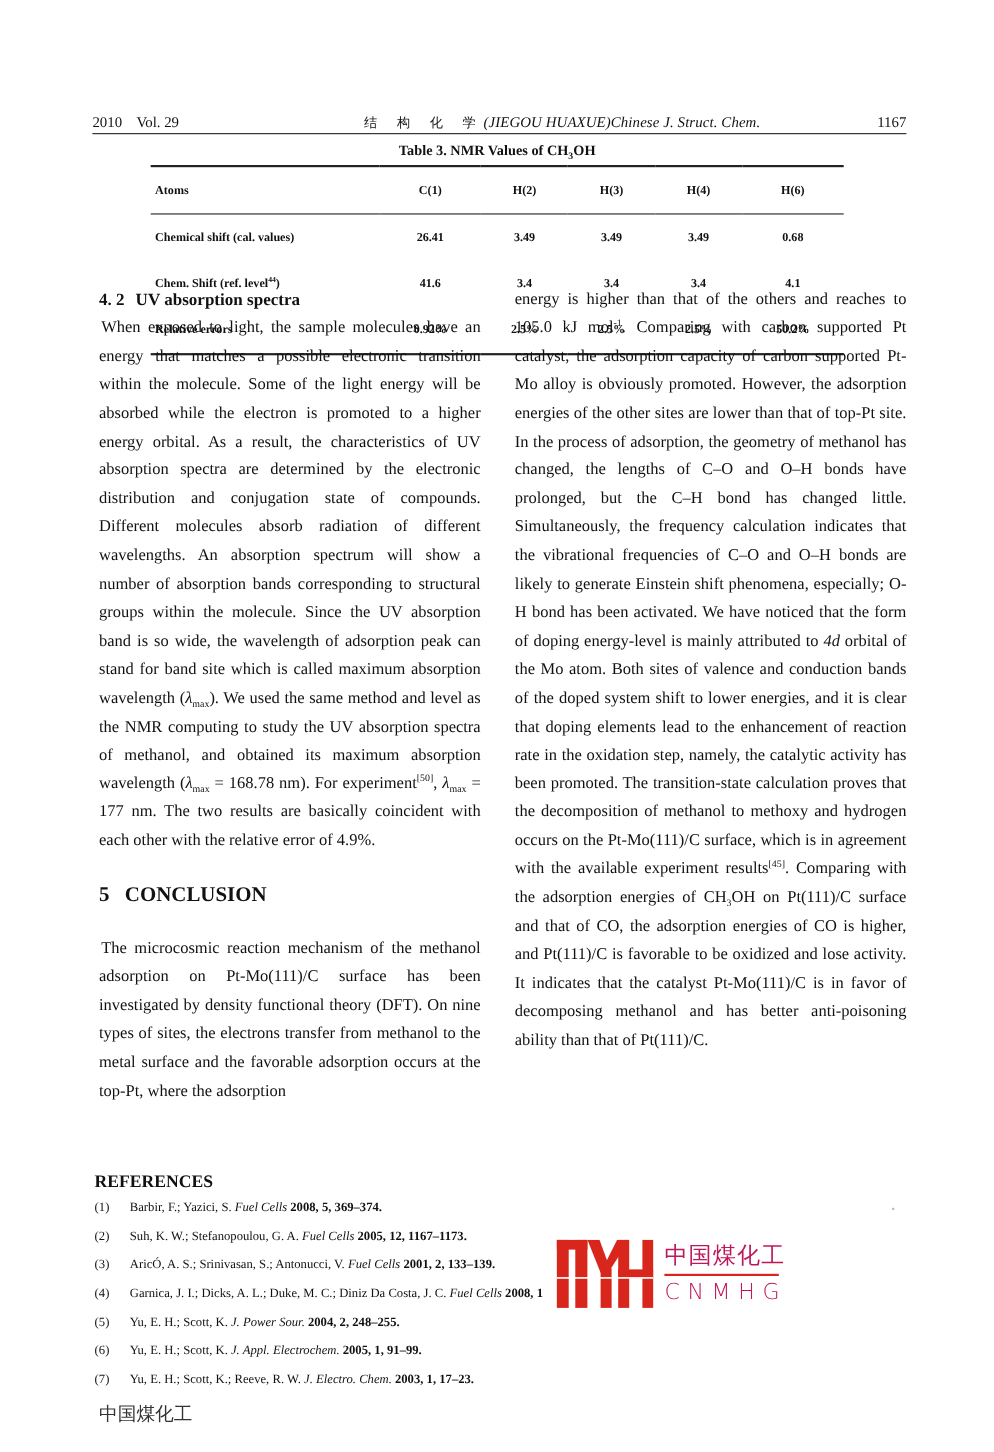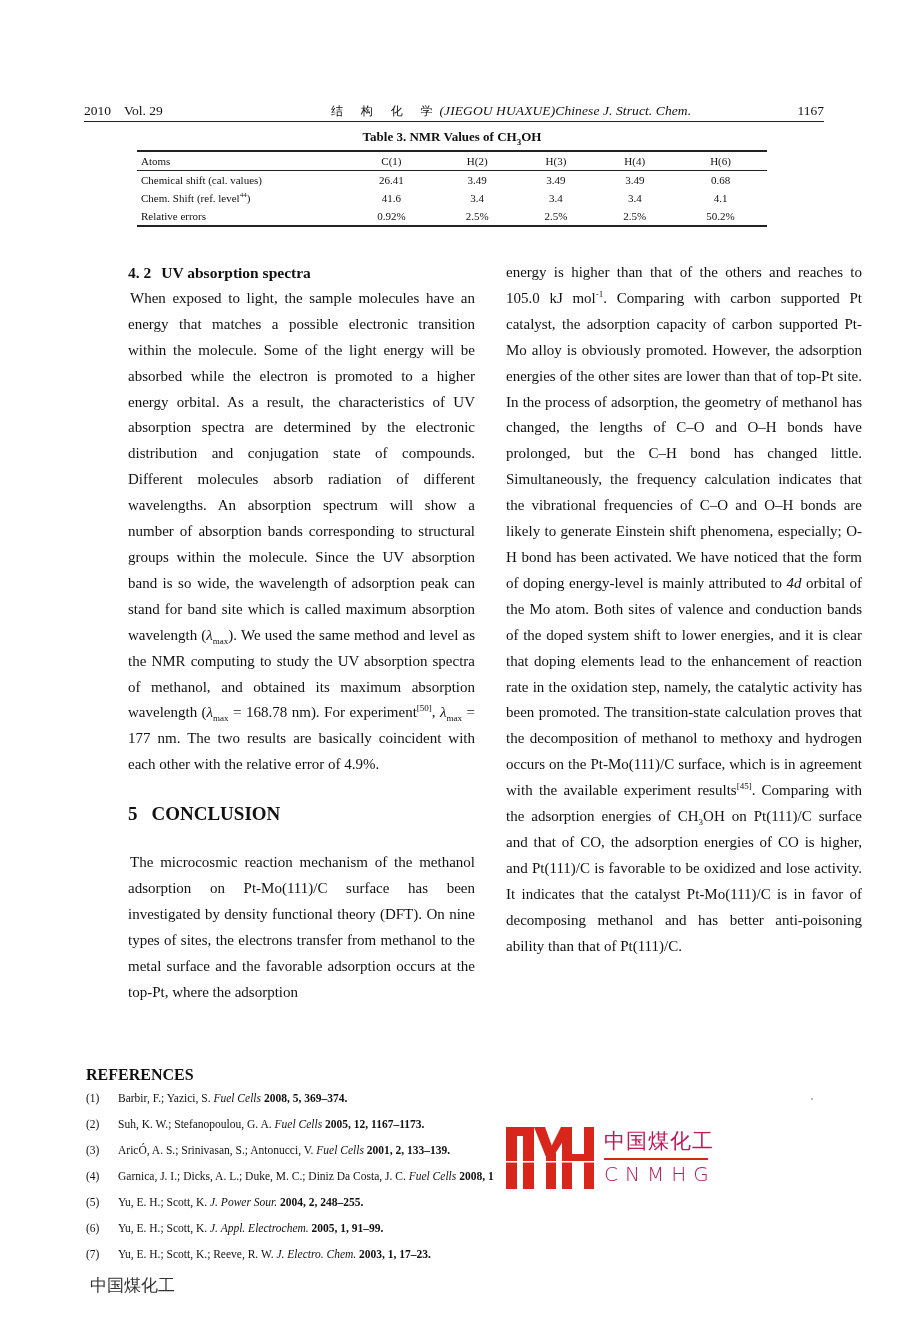--- a/index.html
+++ b/index.html
@@ -22,26 +22,26 @@
     position: absolute; left: 0; width: 904px; top: 129px; text-align: center;
     font-weight: bold; font-size: 13px;
   }
   .table-title sub { font-size: 9px; }
 
   table.nmr {
     position: absolute; left: 137px; top: 150px; width: 630px;
     border-collapse: collapse; font-size: 11px;
     border-top: 2px solid #222; border-bottom: 2px solid #222;
   }
-  table.nmr th, table.nmr td { padding: 2px 4px; height: 14px; font-weight: normal; text-align: center; }
+  table.nmr th, table.nmr td { padding: 14px 4px; height: 14px; font-weight: bold; text-align: center; }
   table.nmr th:first-child, table.nmr td:first-child { text-align: left; width: 200px; }
   table.nmr thead tr { border-bottom: 1.2px solid #222; }
   table.nmr sup { font-size: 7px; }
 
-  .col { position: absolute; width: 347px; font-size: 15px; line-height: 25.9px; text-align: justify; margin-left: 38px; }
+  .col { position: absolute; width: 347px; font-size: 15px; line-height: 25.9px; text-align: justify; }
   .col-left { left: 90px; top: 260px; }
   .col-right { left: 468px; top: 260px; width: 356px; }
   .col p { margin: 0; }
   .col .indent { text-indent: 2px; }
   .sec-head { font-weight: bold; font-size: 15.5px; margin: 0; }
   .sec-head .num { margin-right: 10px; }
   .conclusion-head { font-weight: bold; font-size: 19px; margin: 23px 0 23px 0; line-height: 26px; }
   .conclusion-head .num { margin-right: 14px; }
   sup { font-size: 9px; line-height: 0; }
   sub { font-size: 9px; line-height: 0; }

